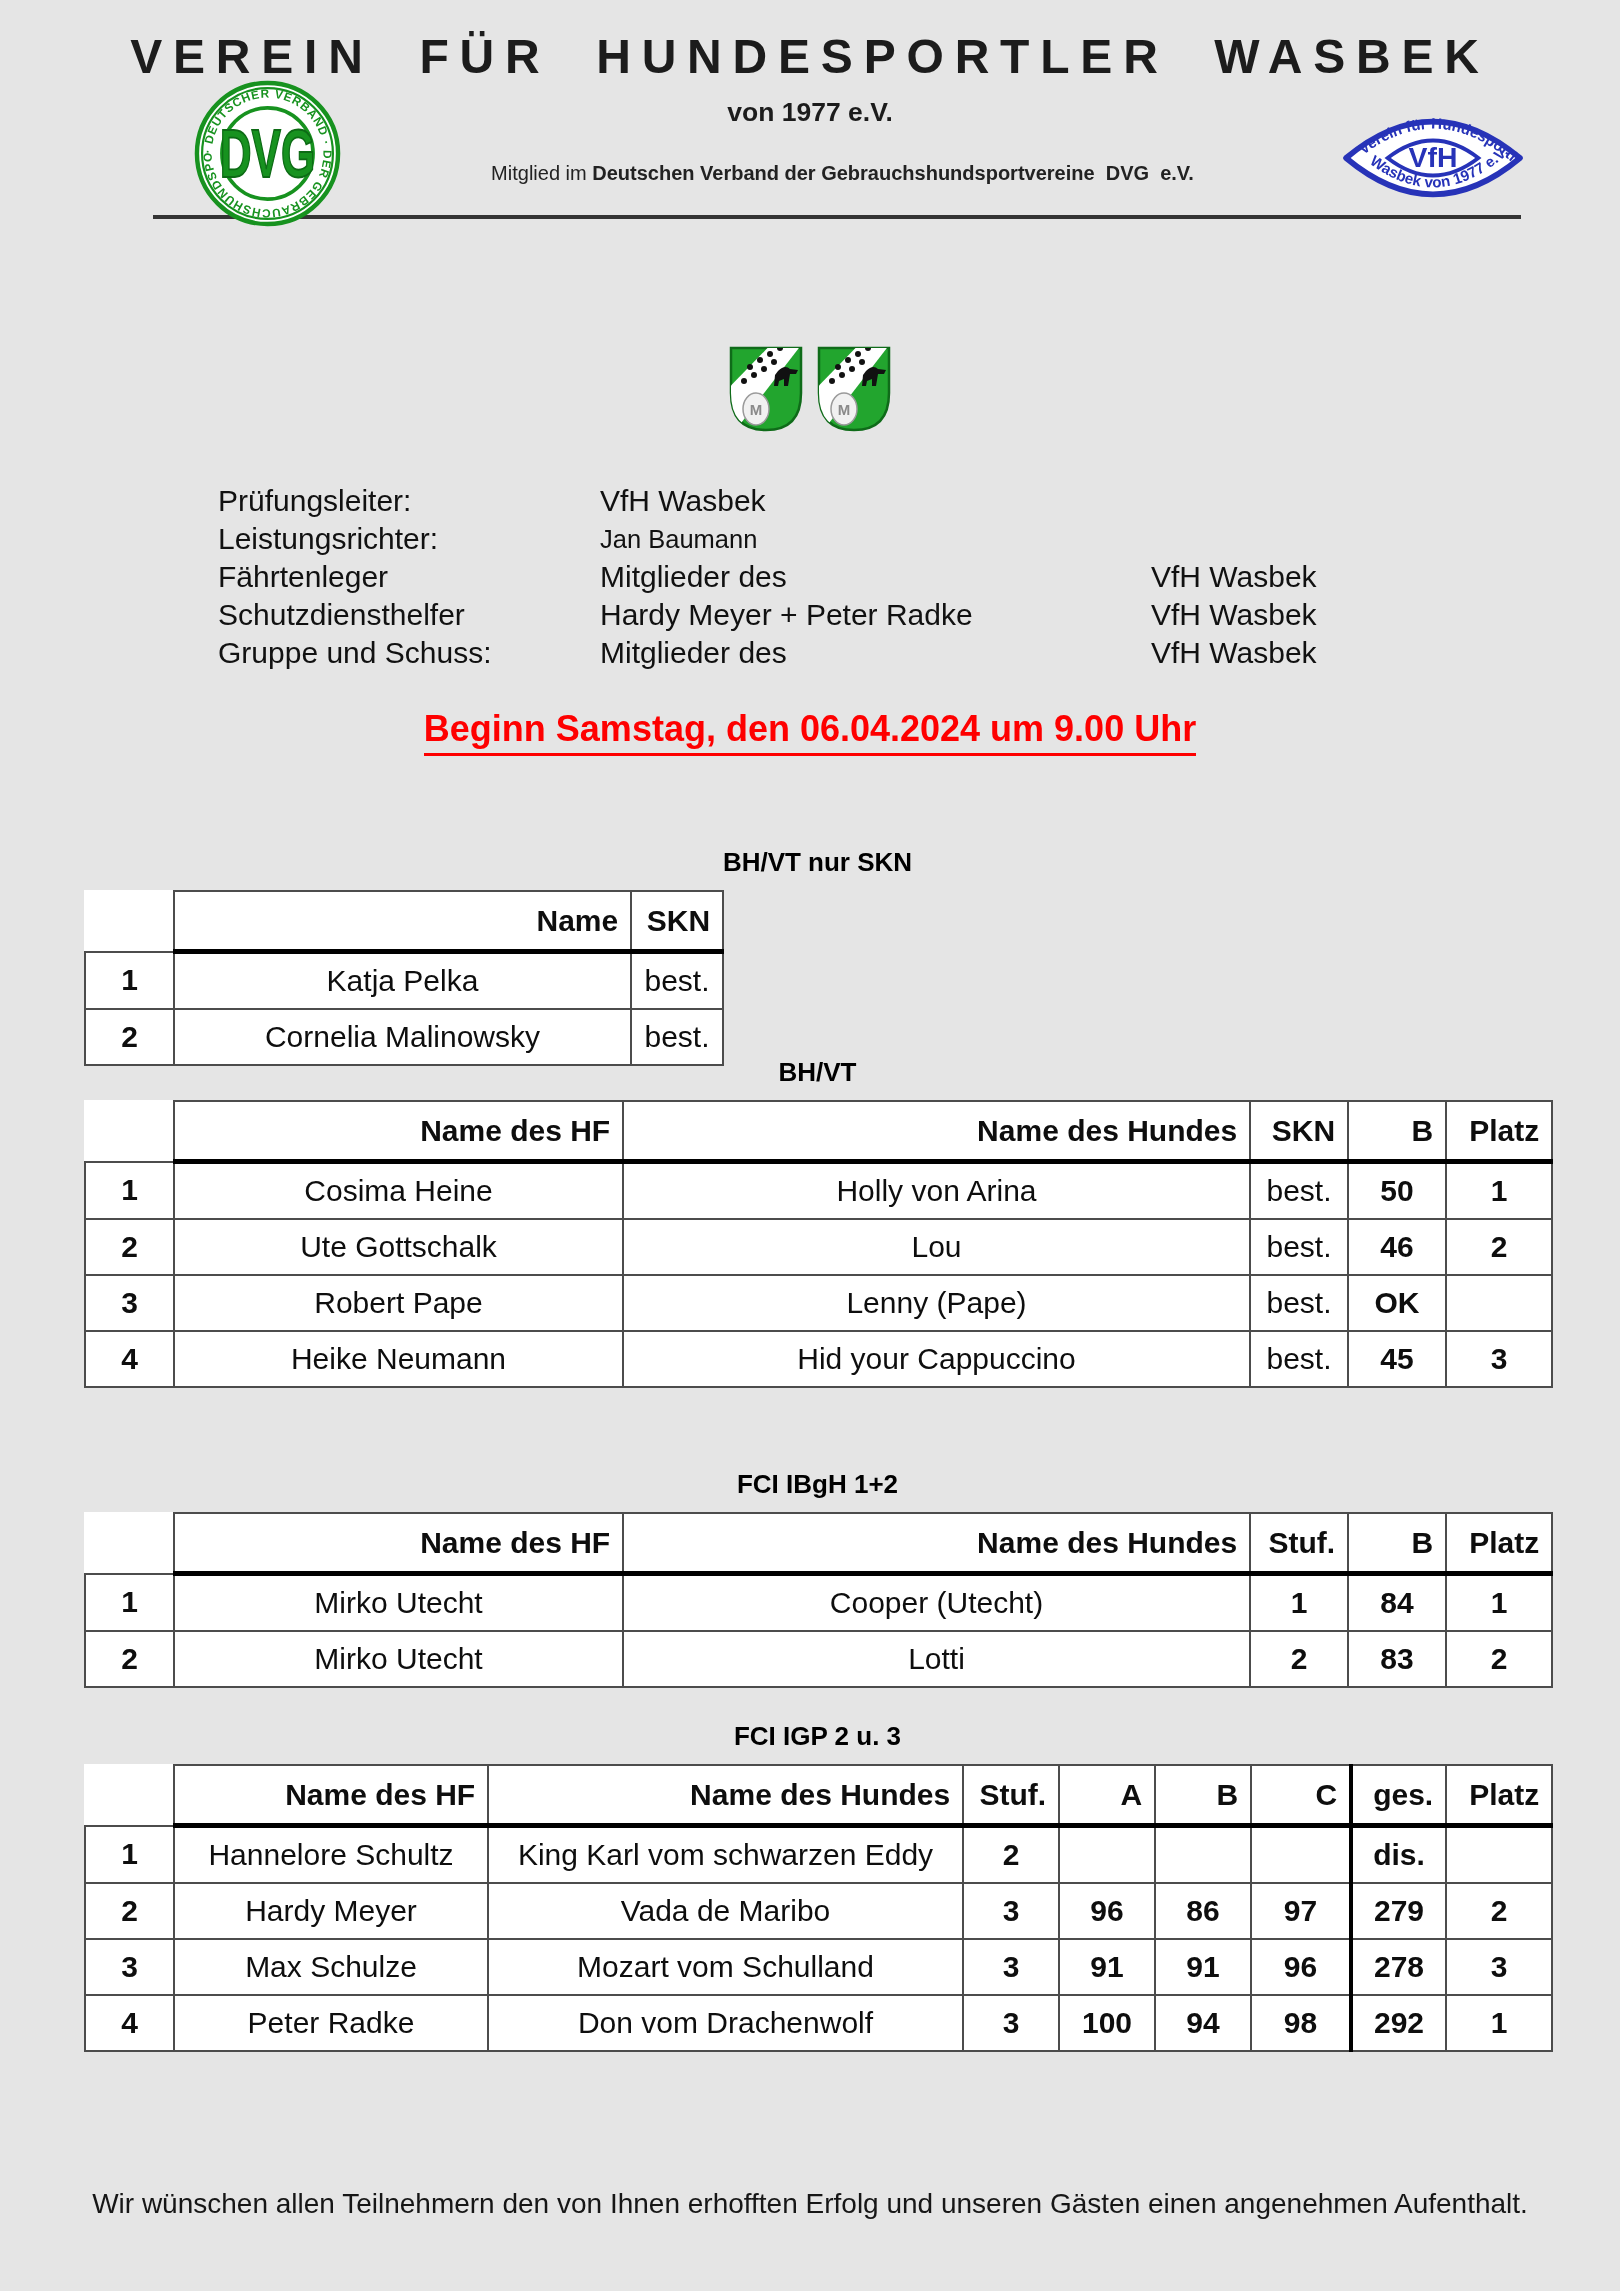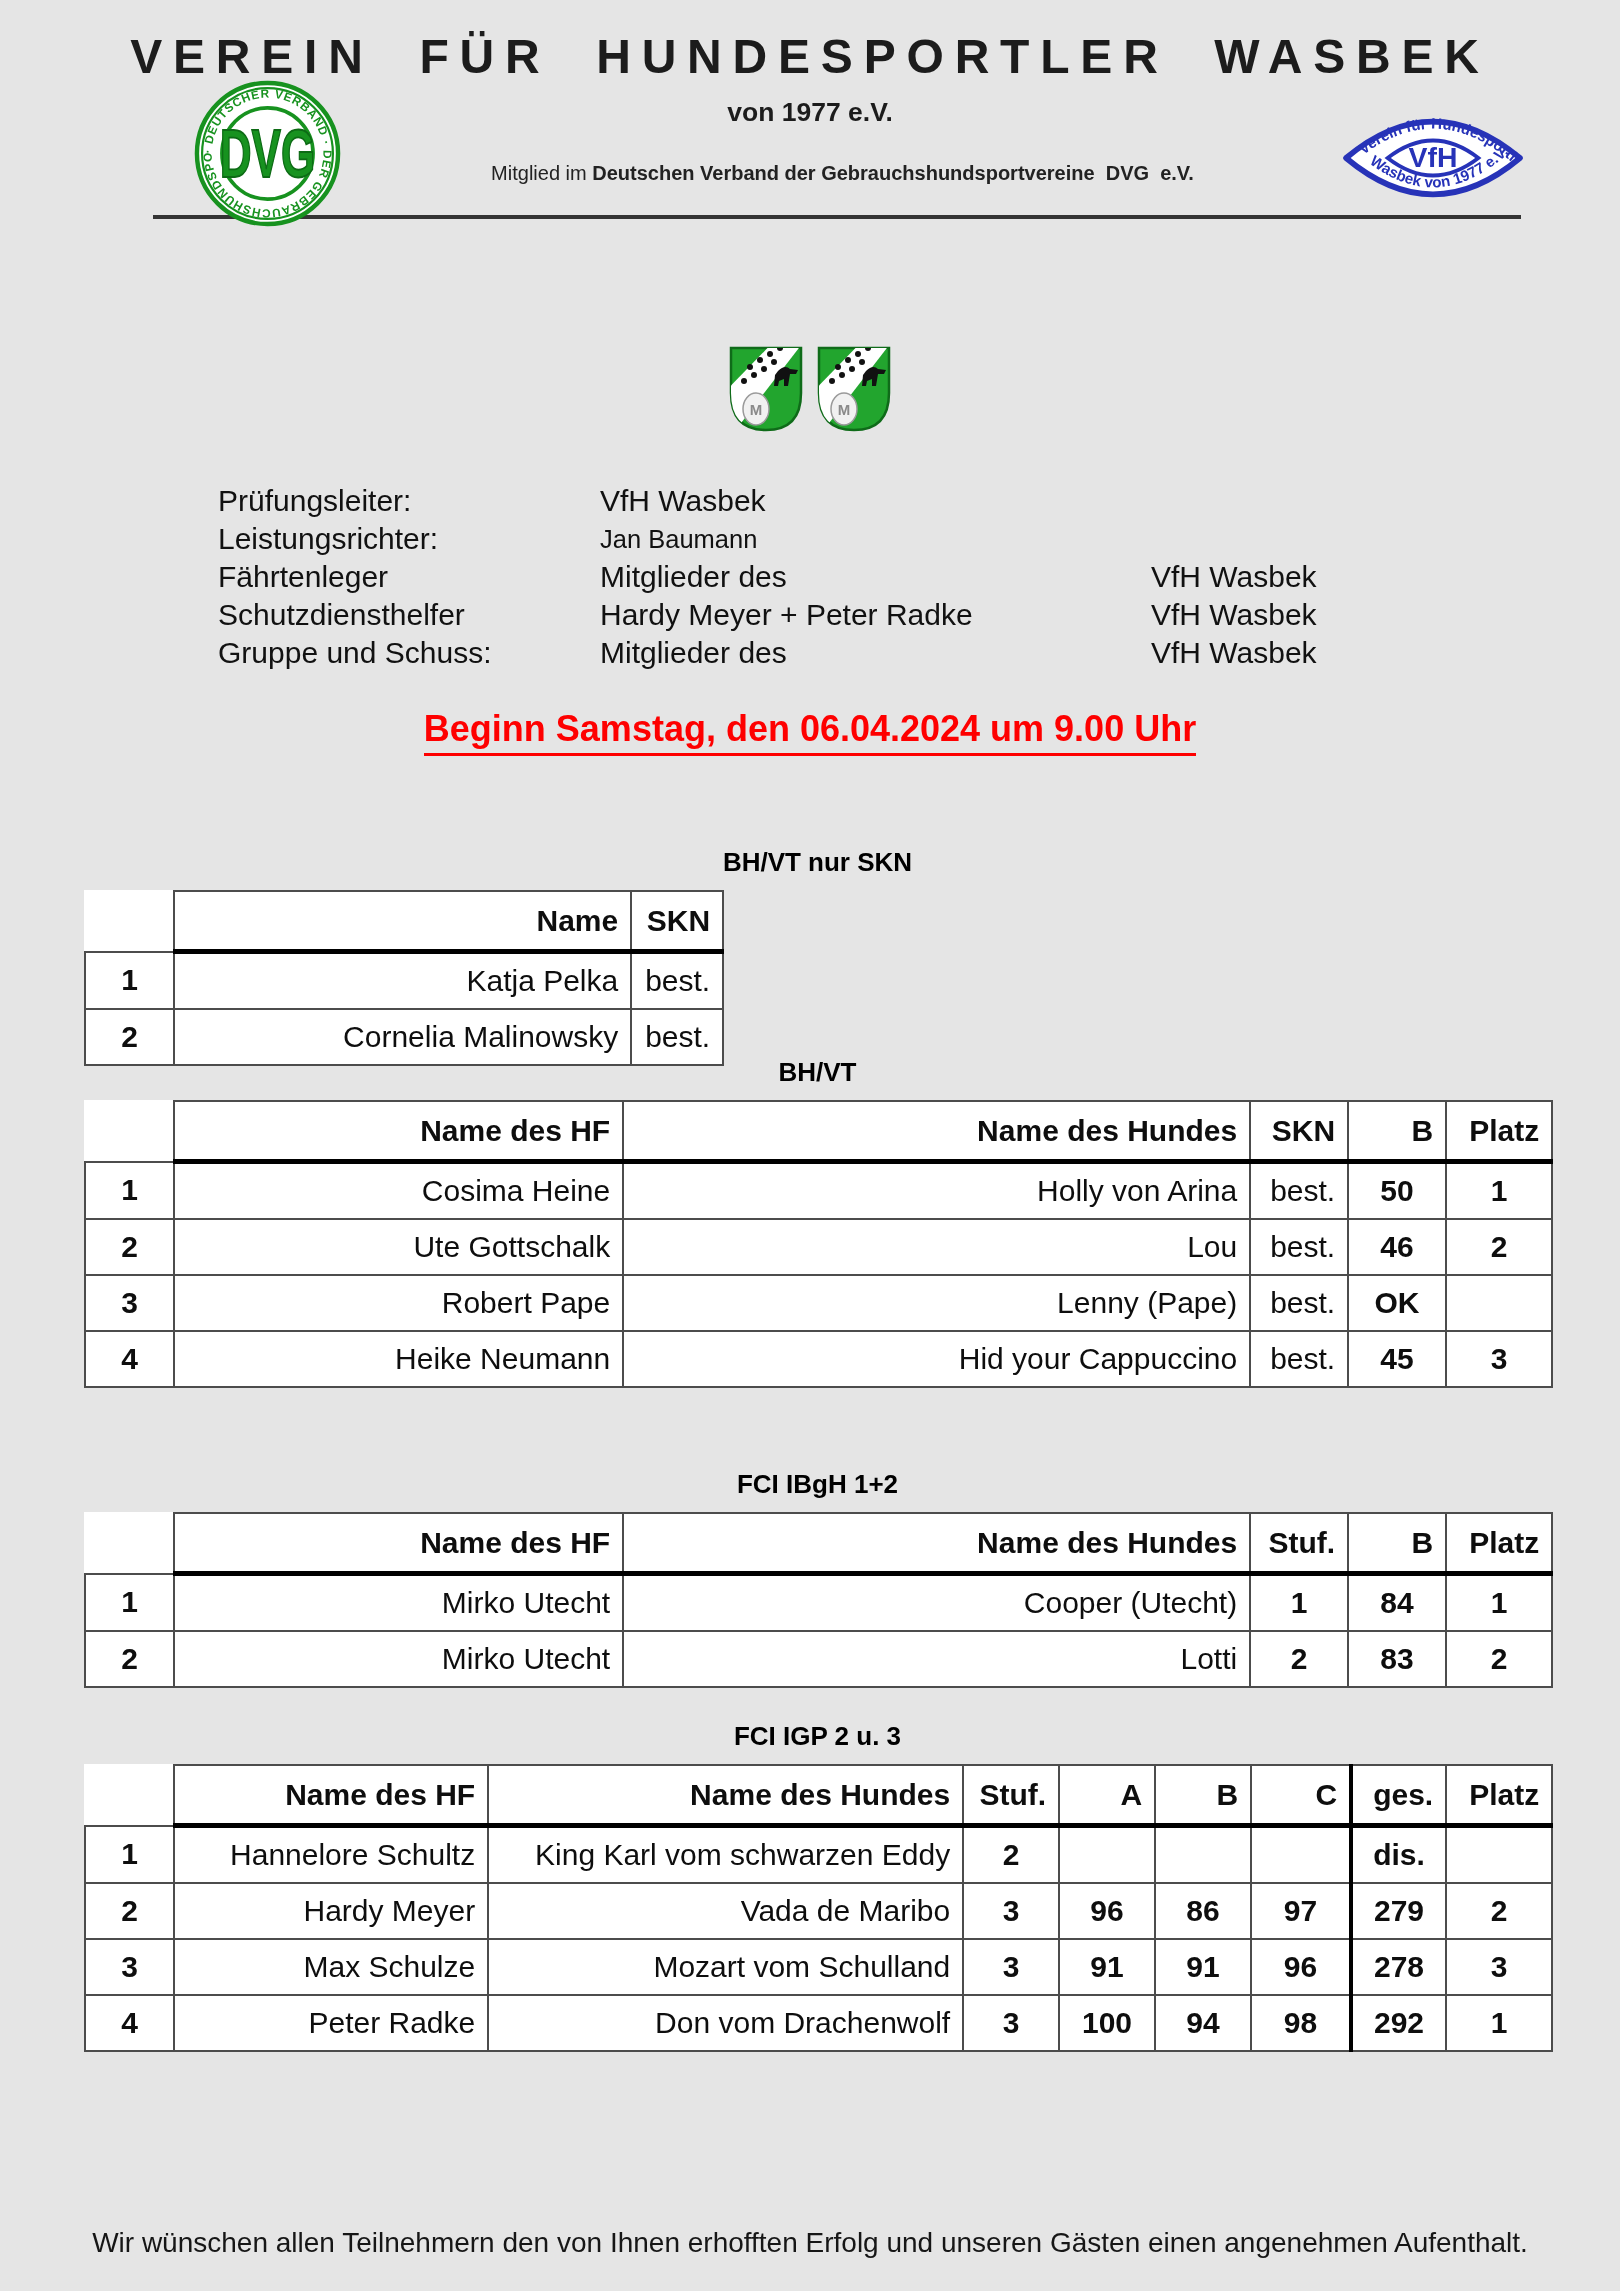--- a/index.html
+++ b/index.html
@@ -40,26 +40,26 @@
   .tbl-title{position:absolute;left:84px;width:1467px;text-align:center;
       font-size:26px;font-weight:bold;color:#000;}
   table.results{position:absolute;border-collapse:collapse;table-layout:fixed;background:#fff;}
   .results th,.results td{border:2px solid #4c4c4c;font-size:30px;padding:0 11.8px;
       overflow:hidden;white-space:nowrap;color:#0e0e0e;}
   .results th{font-weight:bold;text-align:right;height:57px;border-bottom:5.9px solid #000;margin-top:32px;}
   .results td{height:54px;}
   .results th.corner{border:none;background:transparent;}
   td.num{font-weight:bold;text-align:center;}
   td.center{text-align:center;}
-  td.left{text-align:right;}
+  td.left{text-align:center;}
   td.bold{font-weight:bold;}
   .thickL{border-left:4.9px solid #000 !important;}
 
   
-  .footer{position:absolute;top:2188px;left:0;width:100%;text-align:center;font-size:28px;color:#161616;margin-top:39px;}
+  .footer{position:absolute;top:2188px;left:0;width:100%;text-align:center;font-size:28px;color:#161616;}
 </style>
 </head>
 <body>
 
 <div class="page">
 
   <div class="club-title">VEREIN FÜR HUNDESPORTLER WASBEK</div>
   <div class="club-sub">von 1977 e.V.</div>
   <div class="membership"><span>Mitglied im </span><b>Deutschen Verband der Gebrauchshundsportvereine  DVG  e.V.</b><br>
   </div>

